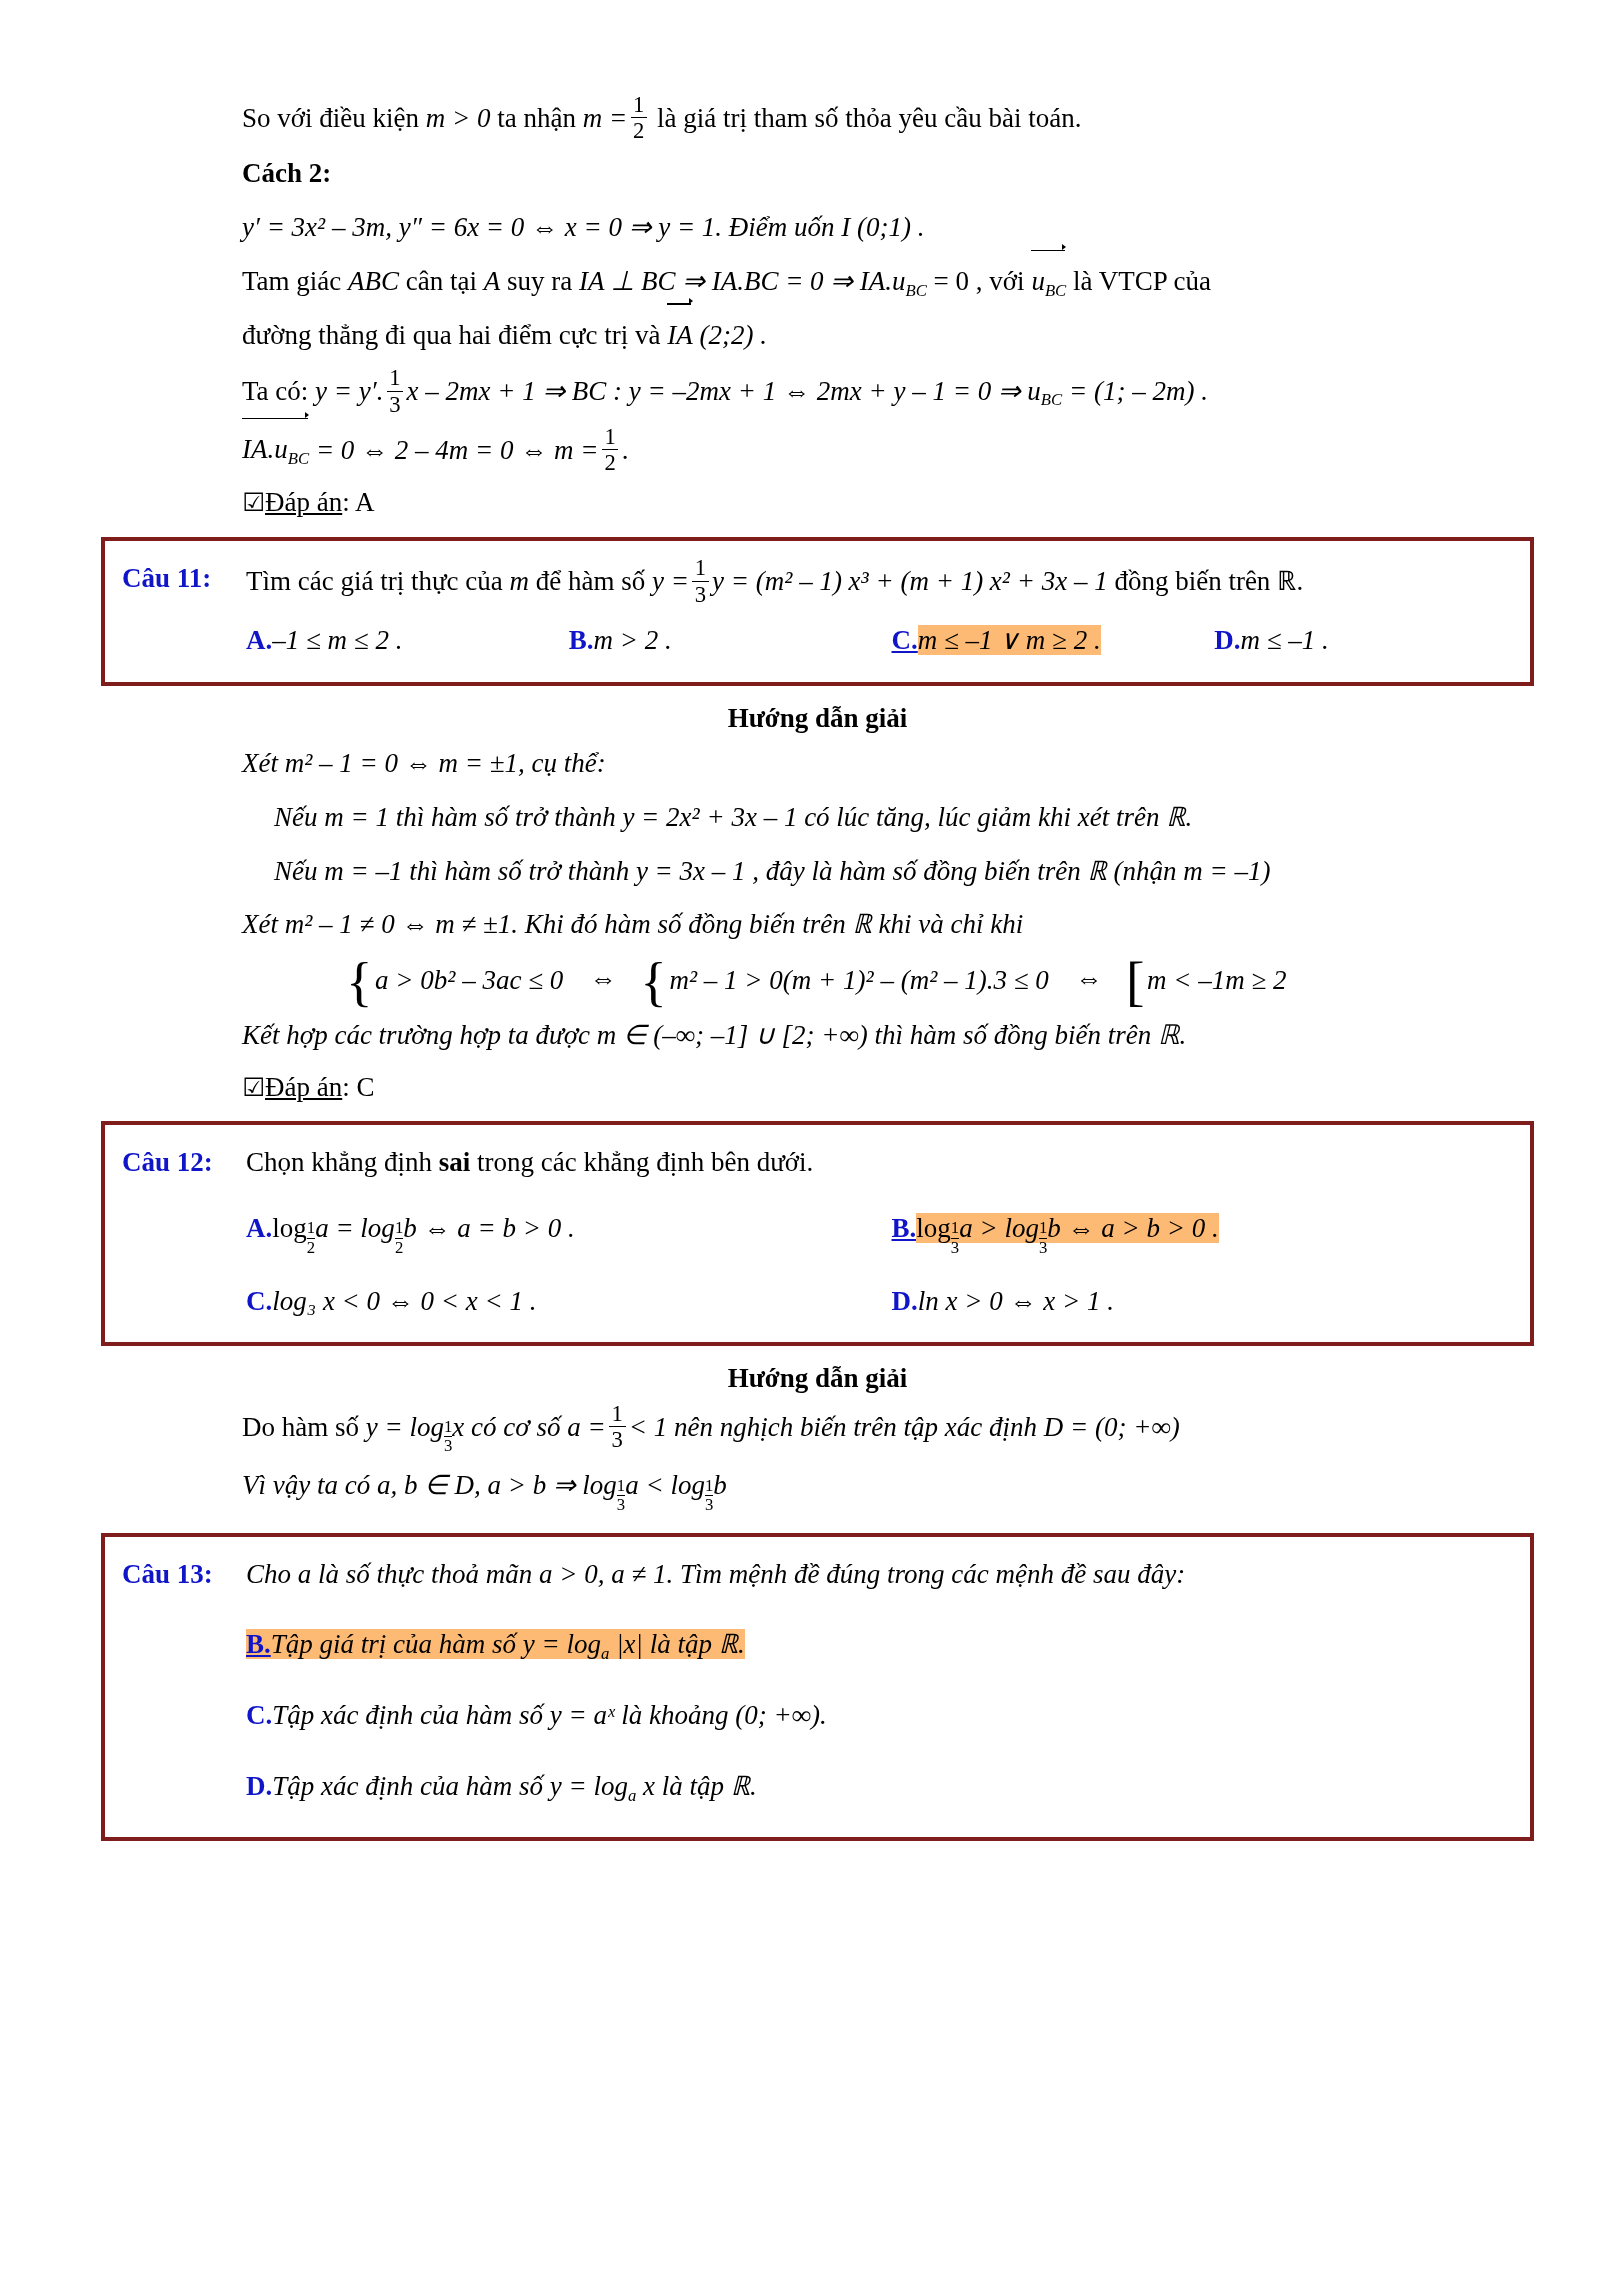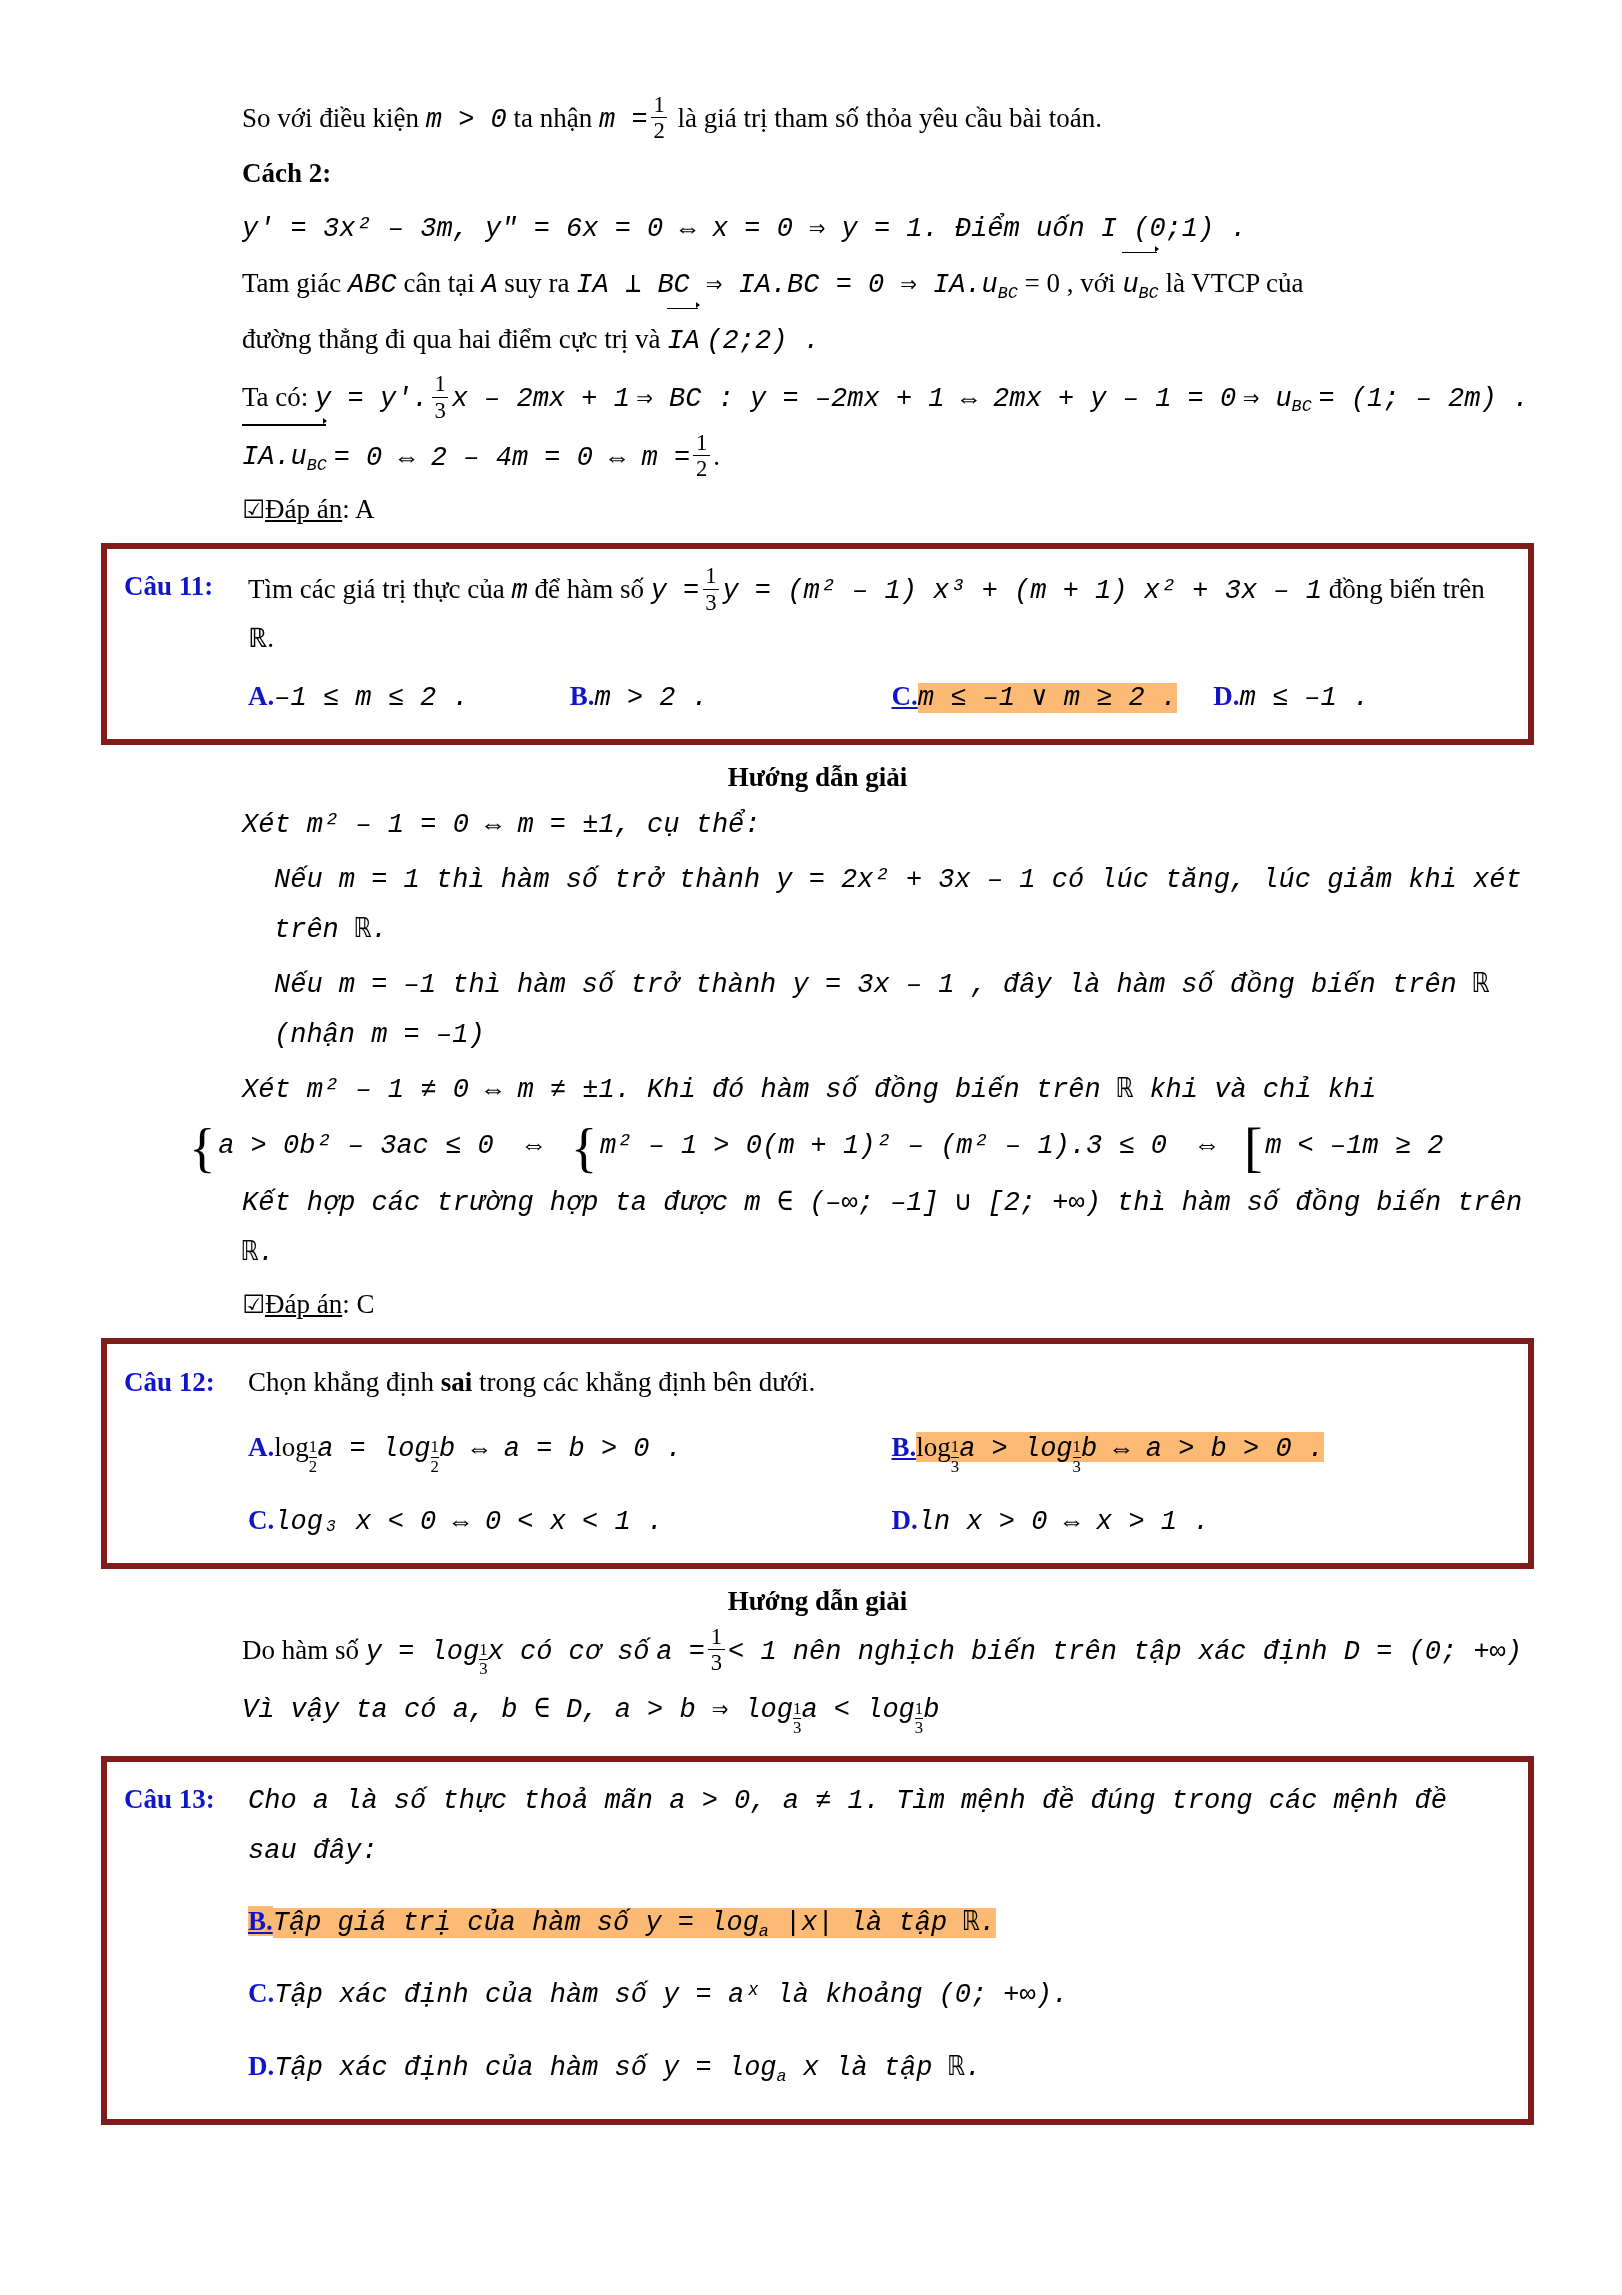--- a/index.html
+++ b/index.html
@@ -30,21 +30,21 @@
   .para {
     font-size: 27px;
     line-height: 1.75;
     margin: 0 0 6.5px 0;
     padding-left: 141px;
   }
   .bold { font-weight: bold; }
   .center { text-align: center; padding-left: 0; }
 
   
-  .m { font-style: italic; font-family: Liberation Mono, monospace; }
+  .m { font-style: italic; font-family: Liberation Serif, serif; }
   .mr { font-style: normal; }
   .frac {
     display: inline-block;
     vertical-align: -0.52em;
     text-align: center;
     font-size: 0.84em;
     line-height: 1.12;
     margin: 0 3.3px;
   }
   .frac .num { display: block; padding: 0 2.6px; }
@@ -68,21 +68,21 @@
     right: 0px;
     top: -0.52em;
     width: 0; height: 0;
     border-left: 4.6px solid #000;
     border-top: 3.3px solid transparent;
     border-bottom: 3.3px solid transparent;
   }
 
   
   .qbox {
-    border: 6px solid #7f1d1d;
+    border: 4px solid #7f1d1d;
     margin: 18.3px 0 0 0;
     padding: 14.4px 17px 17px 17px;
     box-sizing: border-box;
   }
   .qhead {
     display: flex;
     align-items: flex-start;
     font-size: 27px;
     line-height: 1.75;
   }

